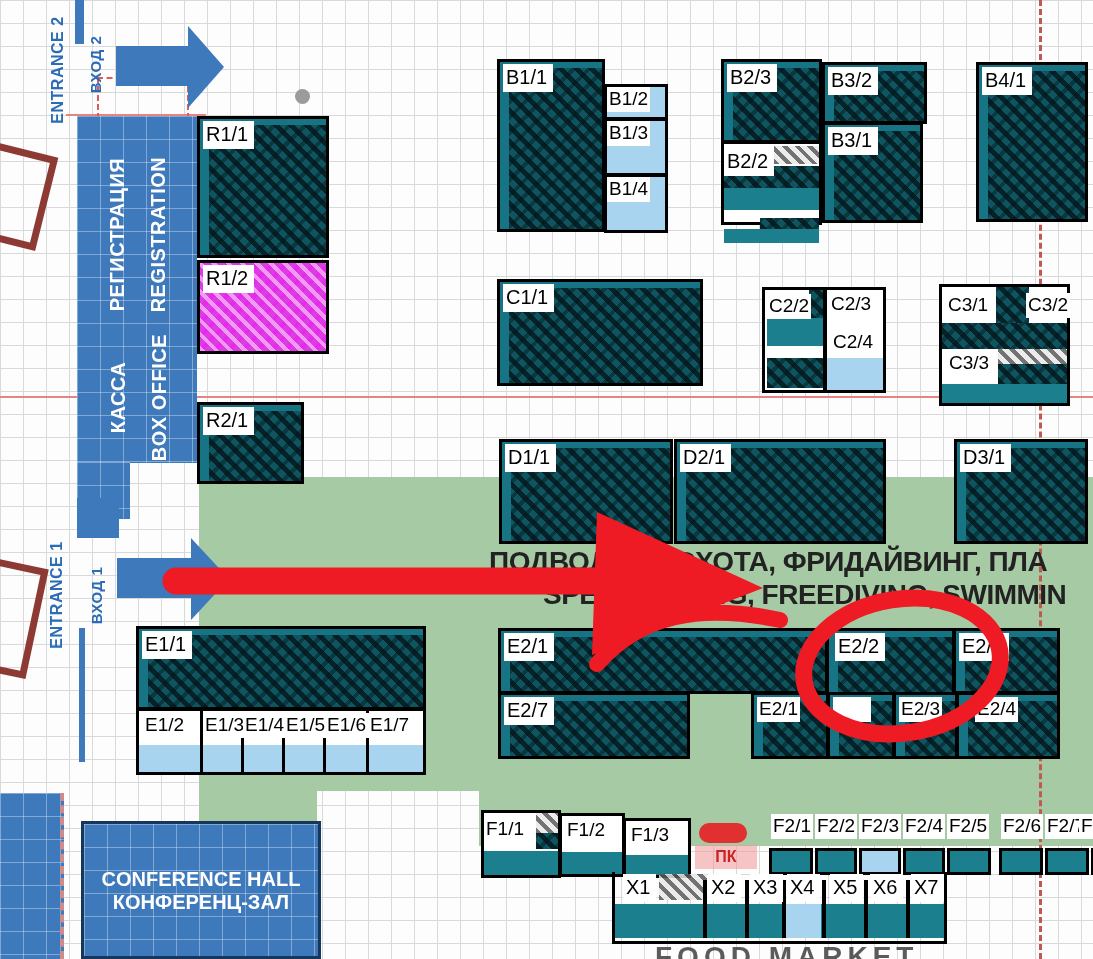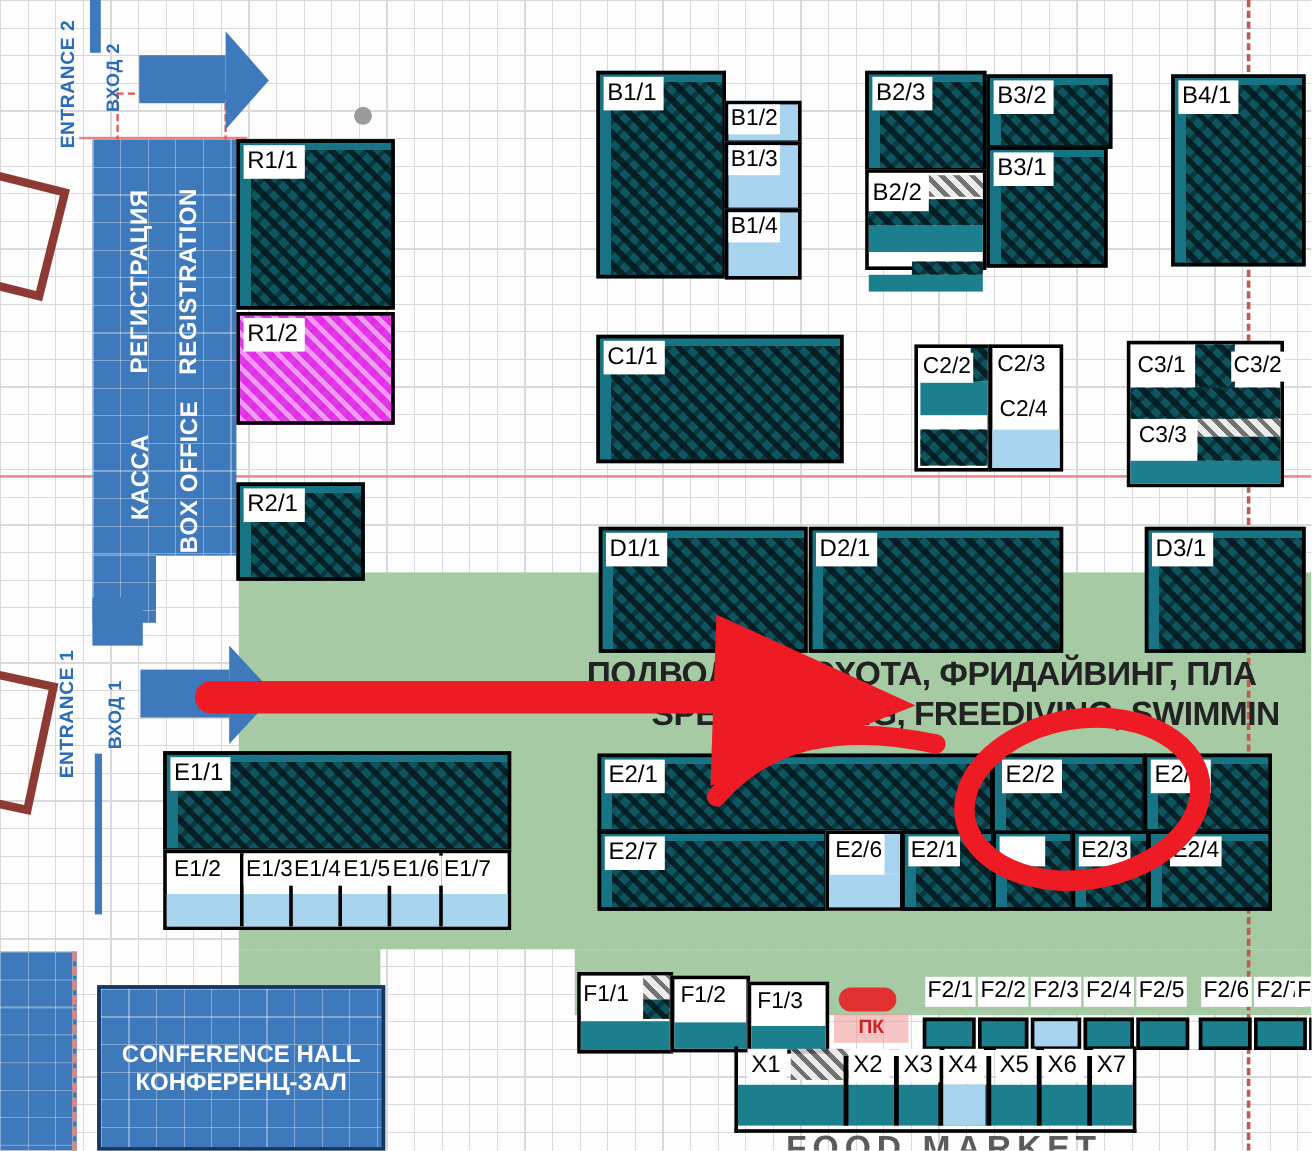--- a/index.html
+++ b/index.html
@@ -194,25 +194,20 @@
     </div>
   <div class="booth hatch" style="left:826px;top:628px;width:129px;height:84px;">
       <span class="chip" style="left:6px;">E2/2</span>
     </div>
   <div class="booth hatch" style="left:953px;top:628px;width:107px;height:66px;">
       <span class="chip">E2/3</span>
     </div>
   <div class="booth hatch" style="left:498px;top:692px;width:192px;height:67px;">
       <span class="chip">E2/7</span>
     </div>
-  <div class="booth whitebg" style="left:688px;top:692px;width:65px;height:67px;">
-    <div class="part lb" style="left:0;top:34px;width:59px;height:27px;"></div>
-    <div class="part lb" style="left:46px;top:0;width:13px;height:34px;"></div>
-    <span class="chip sm">E2/6</span>
-  </div>
   <div class="booth hatch" style="left:751px;top:692px;width:78px;height:67px;">
       <span class="chip sm">E2/1</span>
     </div>
   <div class="booth hatch" style="left:827px;top:692px;width:68px;height:67px;">
       <span class="chip sm" style="min-width:34px;min-height:22px;"></span>
     </div>
   <div class="booth hatch" style="left:893px;top:692px;width:65px;height:67px;">
       <span class="chip sm">E2/3</span>
     </div>
   <div class="booth hatch" style="left:956px;top:692px;width:104px;height:67px;">

